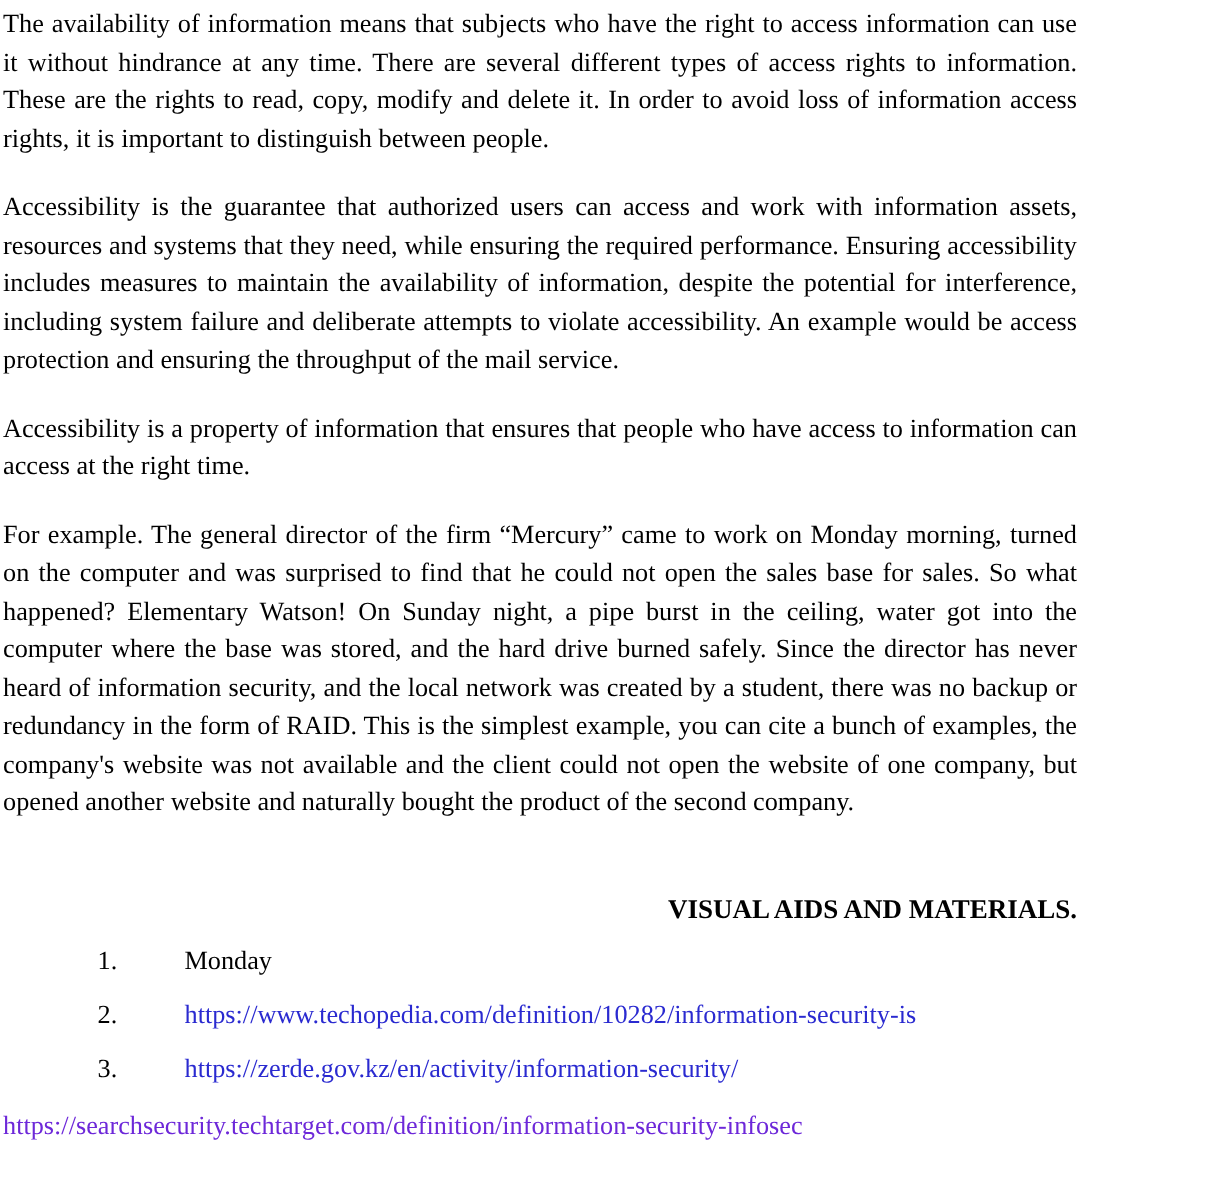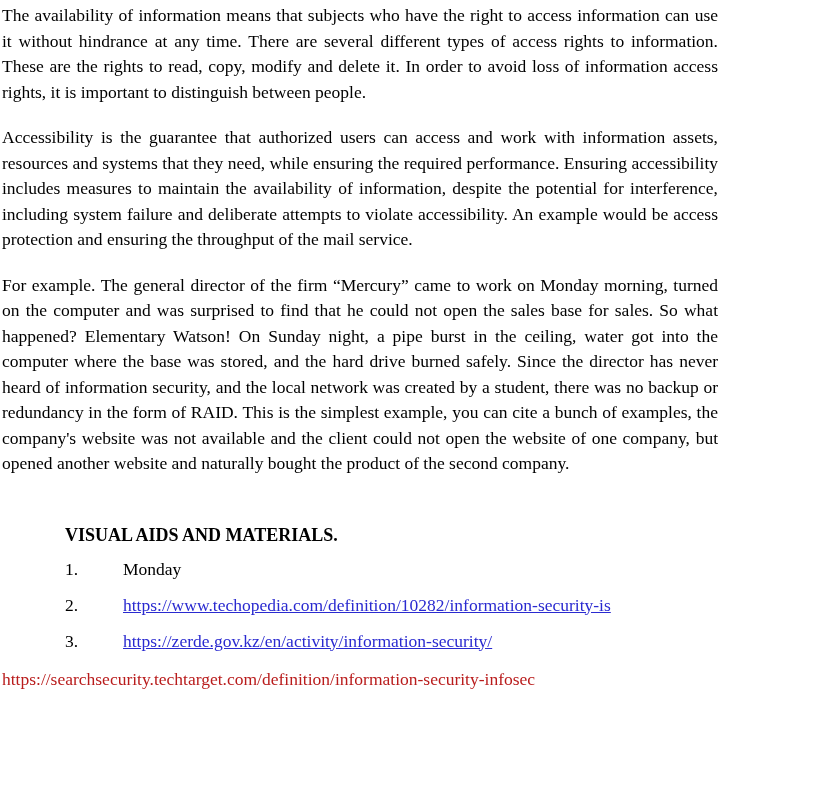--- a/index.html
+++ b/index.html
@@ -23,57 +23,58 @@
     font-size: 17.5px;
     line-height: 25.5px;
     text-align: justify;
     margin: 0 0 20px 0;
   }
   .section-heading {
     font-size: 18px;
     font-weight: bold;
     line-height: 26px;
     margin: 45px 0 9px 63px;
+    text-align: right;
   }
   .list-item {
     display: flex;
     font-size: 17.5px;
     line-height: 25.5px;
     margin: 0 0 10.5px 63px;
   }
   .list-num {
     flex: 0 0 58px;
     width: 58px;
   }
   .list-text {
     flex: 1 1 auto;
   }
   a.doc-link {
     color: #2a2ad0;
-    text-decoration: underline;
     cursor: pointer;
     text-align: right;
   }
   .footer-link {
     font-size: 17.5px;
     line-height: 25.5px;
-    color: #b91c1c;
+    color: #6d28d9;
     margin: 13px 0 0 0;
     cursor: pointer;
   }
 </style>
 </head>
 <body>
 
 <div class="page">
 
   <p class="para">The availability of information means that subjects who have the right to access information can use it without hindrance at any time. There are several different types of access rights to information. These are the rights to read, copy, modify and delete it. In order to avoid loss of information access rights, it is important to distinguish between people.</p>
 
   <p class="para">Accessibility is the guarantee that authorized users can access and work with information assets, resources and systems that they need, while ensuring the required performance. Ensuring accessibility includes measures to maintain the availability of information, despite the potential for interference, including system failure and deliberate attempts to violate accessibility. An example would be access protection and ensuring the throughput of the mail service.</p>
 
+  <p class="para">Accessibility is a property of information that ensures that people who have access to information can access at the right time.</p>
 
   <p class="para">For example. The general director of the firm “Mercury” came to work on Monday morning, turned on the computer and was surprised to find that he could not open the sales base for sales. So what happened? Elementary Watson! On Sunday night, a pipe burst in the ceiling, water got into the computer where the base was stored, and the hard drive burned safely. Since the director has never heard of information security, and the local network was created by a student, there was no backup or redundancy in the form of RAID. This is the simplest example, you can cite a bunch of examples, the company's website was not available and the client could not open the website of one company, but opened another website and naturally bought the product of the second company.</p>
 
   <div class="section-heading">VISUAL AIDS AND MATERIALS.</div>
 
   <div class="list-item">
     <span class="list-num">1.</span>
     <span class="list-text">Monday</span>
   </div>
 

